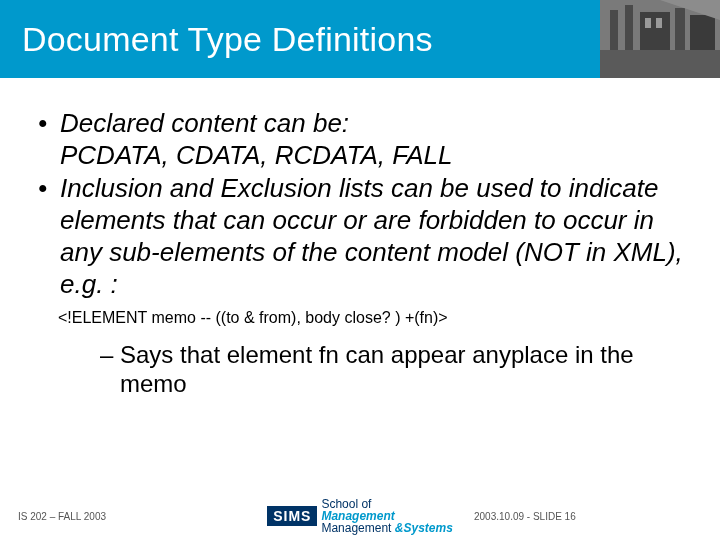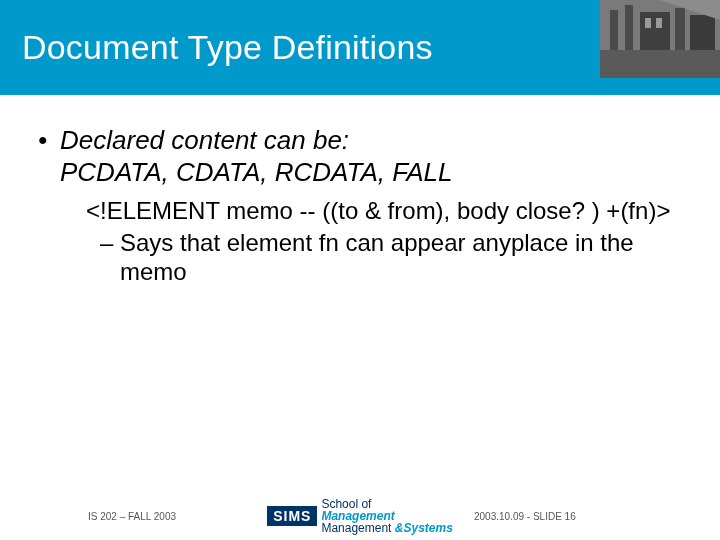--- a/index.html
+++ b/index.html
@@ -1,20 +1,20 @@
 <!DOCTYPE html>
 <html><head>
 <meta charset="utf-8">
 <style>
   * { margin: 0; padding: 0; box-sizing: border-box; }
   html, body { width: 720px; height: 540px; font-family: Arial, Helvetica, sans-serif; background: #fff; overflow: hidden; }
   .slide { width: 720px; height: 540px; position: relative; display: flex; flex-direction: column; }
   .header {
     background: #0099cc;
-    height: 95px;
+    height: 78px;
     display: flex;
     align-items: center;
     padding-left: 22px;
     position: relative;
   }
   .header-title {
     color: #fff;
     font-size: 34px;
     font-weight: 400;
     letter-spacing: 0.2px;
@@ -38,38 +38,38 @@
   }
   ul.top { list-style: none; font-style: italic; }
   ul.top > li { position: relative; padding-left: 32px; margin-bottom: 2px; }
   ul.top > li::before {
     content: "•";
     position: absolute;
     left: 10px;
     top: 0;
     font-size: 26px;
   }
-  .sub1 { margin-left: 58px; margin-top: 8px; font-size: 24px; line-height: 1.22; }
-  .sub2 { margin-left: 72px; margin-top: 2px; font-size: 24px; line-height: 1.22; position: relative; padding-left: 20px; }
+  .sub1 { margin-left: 30px; margin-top: 8px; font-size: 16px; line-height: 1.22; }
+  .sub2 { margin-left: 72px; margin-top: 12px; font-size: 24px; line-height: 1.22; position: relative; padding-left: 20px; }
   .sub2::before {
     content: "–";
     position: absolute;
     left: 0;
     top: 0;
   }
   .footer {
     height: 38px;
     display: flex;
     align-items: center;
     justify-content: space-between;
     padding: 0 18px 10px 18px;
     font-size: 10px;
     color: #555;
   }
-  .footer-left { flex: 1; text-align: center; }
+  .footer-left { flex: 1; text-align: left; }
   .footer-center { flex: 1; display: flex; justify-content: center; }
   .footer-right { flex: 1; }
   .sims-logo { display: flex; align-items: center; gap: 4px; }
   .sims-box {
     background: #003366;
     color: #fff;
     font-weight: bold;
     font-size: 14px;
     padding: 2px 6px;
     letter-spacing: 1px;
@@ -98,20 +98,23 @@
       </svg>
     </div>
   </div>
 
   <div class="body">
     <ul class="top">
       <li>
         <span>Declared content can be:</span><br>
         <span>PCDATA, CDATA, RCDATA, FALL</span>
       </li>
+      <li>
+        <span>Inclusion and Exclusion lists can be used to indicate elements that can occur or are forbidden to occur in any sub-elements of the content model (NOT in XML), e.g. :</span>
+      </li>
     </ul>
     <div class="sub1">&lt;!ELEMENT memo -- ((to &amp; from), body close? ) +(fn)&gt;</div>
     <div class="sub2">
       <span>Says that element fn can appear anyplace in the memo</span>
     </div>
   </div>
 
   <div class="footer">
     <div class="footer-left">IS 202 – FALL 2003</div>
     <div class="footer-center">

